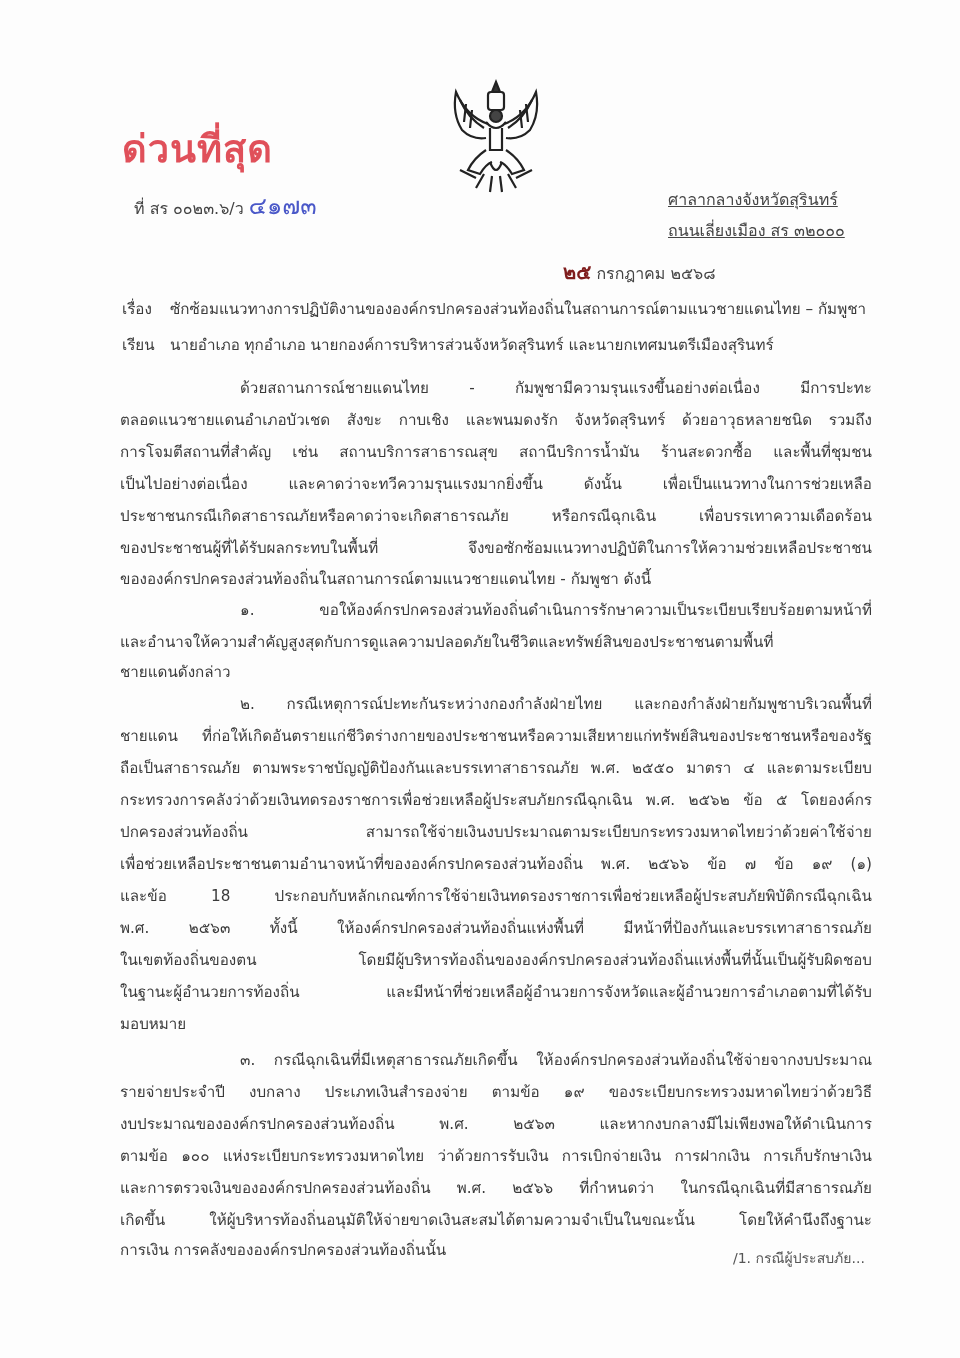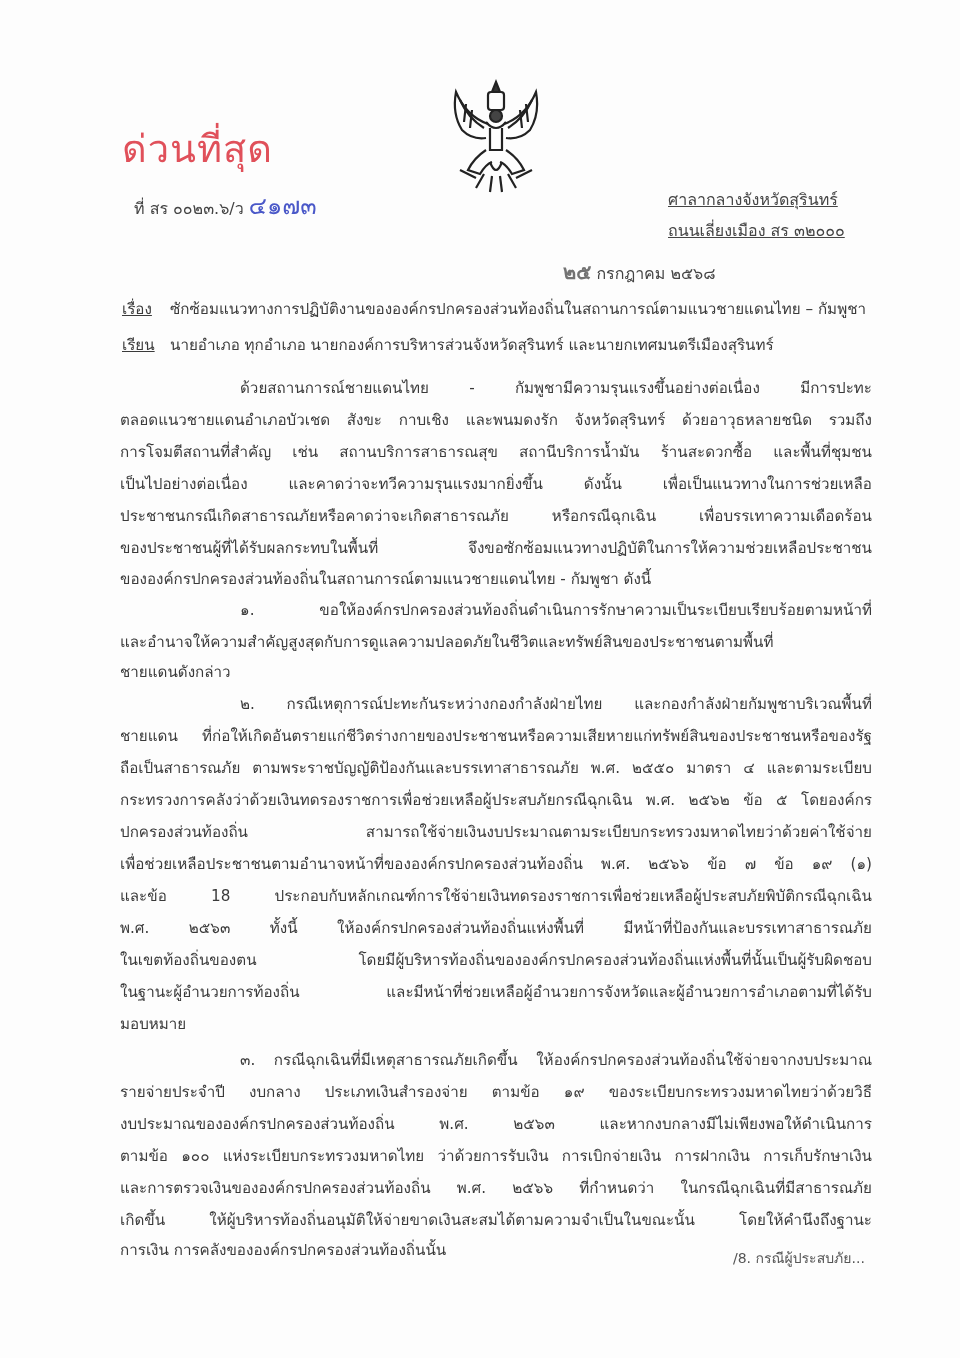--- a/index.html
+++ b/index.html
@@ -1,28 +1,28 @@
 <!DOCTYPE html>
 <html><head>
 <meta charset="utf-8">
 <style>
   html, body { margin: 0; padding: 0; background: #ffffff; }
   body { width: 960px; height: 1358px; position: relative; overflow: hidden;
          font-family: "DejaVu Sans", sans-serif; color: #333333; }
   .page { position: absolute; left: 0; top: 0; width: 960px; height: 1358px; background: #fdfdfd; }
   .abs { position: absolute; white-space: nowrap; }
-  .urgent { left: 122px; top: 118px; font-size: 38px; font-weight: normal; color: #e0505a; letter-spacing: 1px; text-align: right; }
+  .urgent { left: 122px; top: 118px; font-size: 38px; font-weight: bold; color: #e0505a; letter-spacing: 1px; text-align: right; }
   .ref { left: 134px; top: 186px; font-size: 16px; color: #444; }
   .ref .handnum { color: #4a58c8; font-size: 24px; }
   .garuda { left: 446px; top: 78px; width: 100px; height: 122px; }
   .addr { left: 668px; font-size: 16px; color: #444; text-decoration: underline; }
   .date { left: 563px; top: 256px; font-size: 16px; color: #444; }
-  .date .handnum { color: #737373; font-size: 20px; font-weight: bold; }
+  .date .handnum { color: #7f1d1d; font-size: 20px; font-weight: bold; }
   .line { left: 122px; font-size: 15.2px; color: #3a3a3a; }
-  .label { display: inline-block; width: 48px; text-decoration: underline; }
+  .label { display: inline-block; width: 48px; }
   .body-line { position: absolute; left: 120px; width: 752px; font-size: 15.2px; color: #3a3a3a;
                text-align: justify; text-align-last: justify; white-space: nowrap; }
   .body-line.indent { left: 240px; width: 632px; }
   .body-line.last { text-align-last: left; }
   .footer { left: 733px; top: 1247px; font-size: 14px; color: #555; }
 </style>
 </head>
 <body>
 
 <div class="page">
@@ -96,14 +96,14 @@
 
     <div class="body-line indent" style="top:1048px">๓. กรณีฉุกเฉินที่มีเหตุสาธารณภัยเกิดขึ้น ให้องค์กรปกครองส่วนท้องถิ่นใช้จ่ายจากงบประมาณ</div>
     <div class="body-line" style="top:1080px">รายจ่ายประจำปี งบกลาง ประเภทเงินสำรองจ่าย ตามข้อ ๑๙ ของระเบียบกระทรวงมหาดไทยว่าด้วยวิธี</div>
     <div class="body-line" style="top:1112px">งบประมาณขององค์กรปกครองส่วนท้องถิ่น พ.ศ. ๒๕๖๓ และหากงบกลางมีไม่เพียงพอให้ดำเนินการ</div>
     <div class="body-line" style="top:1144px">ตามข้อ ๑๐๐ แห่งระเบียบกระทรวงมหาดไทย ว่าด้วยการรับเงิน การเบิกจ่ายเงิน การฝากเงิน การเก็บรักษาเงิน</div>
     <div class="body-line" style="top:1176px">และการตรวจเงินขององค์กรปกครองส่วนท้องถิ่น พ.ศ. ๒๕๖๖ ที่กำหนดว่า ในกรณีฉุกเฉินที่มีสาธารณภัย</div>
     <div class="body-line" style="top:1208px">เกิดขึ้น ให้ผู้บริหารท้องถิ่นอนุมัติให้จ่ายขาดเงินสะสมได้ตามความจำเป็นในขณะนั้น โดยให้คำนึงถึงฐานะ</div>
     <div class="body-line last" style="top:1238px">การเงิน การคลังขององค์กรปกครองส่วนท้องถิ่นนั้น</div>
   </div>
 
-  <div class="abs footer">/8. กรณีผู้ประสบภัย...</div>
+  <div class="abs footer">/1. กรณีผู้ประสบภัย...</div>
 </div>
 
 </body></html>

